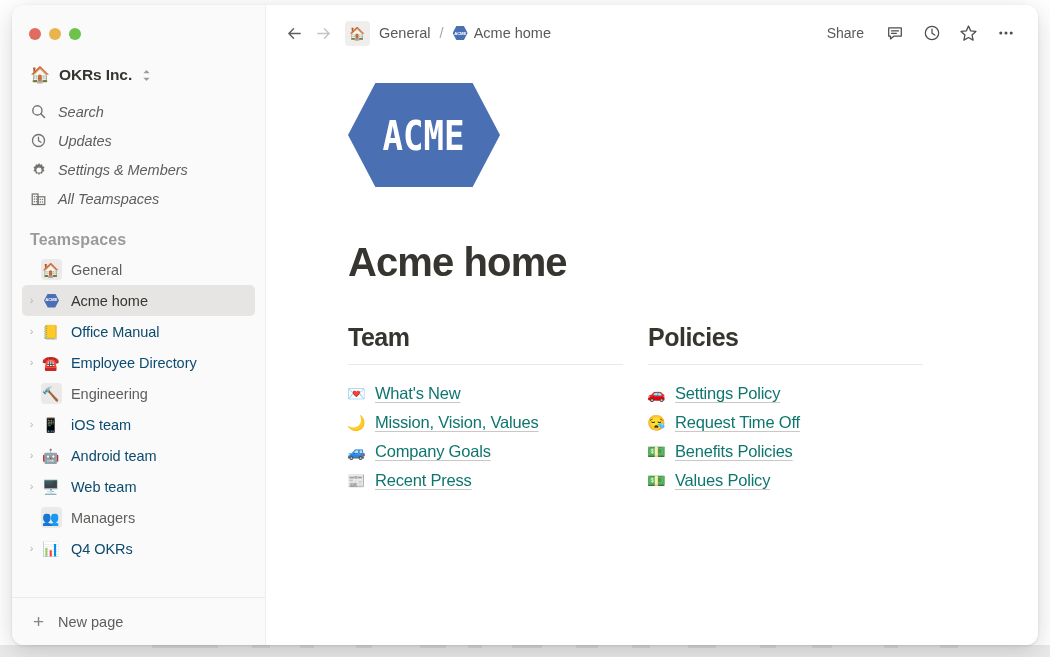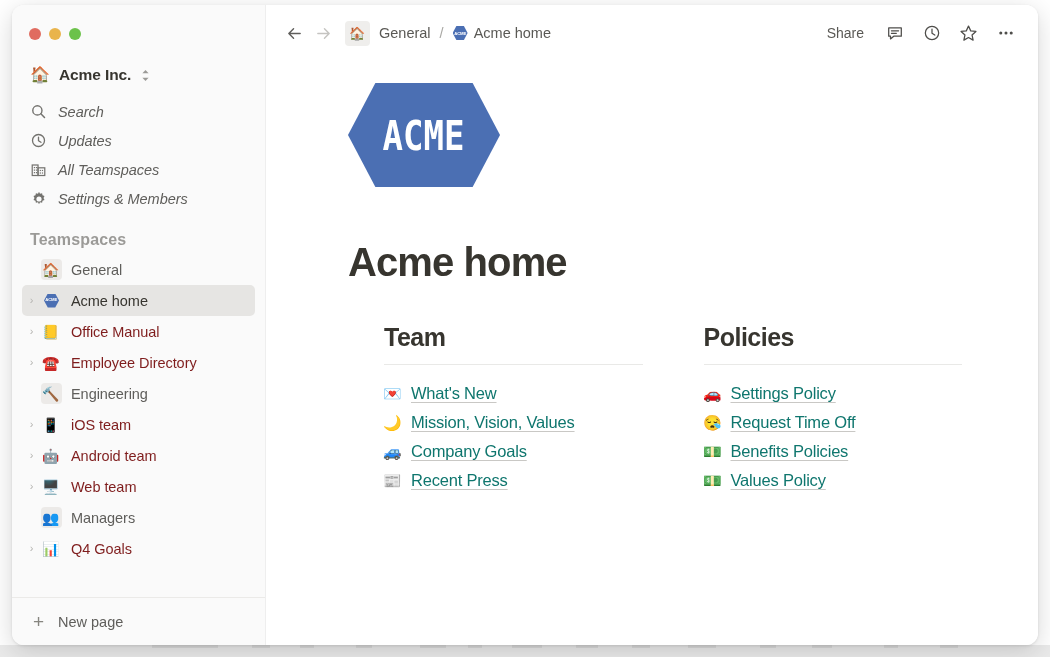--- a/index.html
+++ b/index.html
@@ -155,21 +155,21 @@
     font-size: 14px;
     line-height: 1;
     margin-right: 9px;
   }
   .ts-emoji.boxed {
     background: #eceae8;
     border-radius: 4px;
   }
   .ts-label {
     font-size: 14.5px;
-    color: #7f1d1d;
+    color: #0c4a6e;
     letter-spacing: -.05px;
     white-space: nowrap;
     overflow: hidden;
     text-overflow: ellipsis;
   }
   .ts-row.header .ts-label { color: #5f5e5b; }
   .ts-row.selected .ts-label { color: #37352f; font-weight: 500; }
 
   
   .hexbadge {
@@ -327,21 +327,21 @@
     letter-spacing: -.9px;
     padding: 52px 0 0 6px;
     line-height: 1.15;
   }
 
   #columns {
     display: flex;
     gap: 0;
     padding: 38px 0 0 6px;
   }
-  .column { width: 275px; margin-left: 36px; }
+  .column { width: 275px; }
   .col-spacer { width: 25px; flex: 0 0 25px; }
 
   .col-heading {
     font-size: 25px;
     font-weight: 700;
     color: #37352f;
     letter-spacing: -.5px;
     padding-bottom: 12px;
   }
   .col-divider {
@@ -403,21 +403,21 @@
   <aside id="sidebar">
 
     <div class="traffic-lights">
       <span class="tl red"></span>
       <span class="tl yellow"></span>
       <span class="tl green"></span>
     </div>
 
     <div class="workspace">
       <span class="ws-emoji">🏠</span>
-      <span class="ws-name">Acme Inc.</span>
+      <span class="ws-name">OKRs Inc.</span>
       <span class="ws-chevrons">
         <svg width="9" height="13" viewBox="0 0 9 13" fill="none" aria-hidden="true">
           <path d="M4.5 1 L7.6 4.3 H1.4 Z" fill="currentColor"></path>
           <path d="M4.5 12 L7.6 8.7 H1.4 Z" fill="currentColor"></path>
         </svg>
       </span>
     </div>
 
     <nav class="nav-list">
 
@@ -432,20 +432,30 @@
       </div>
 
       <div class="nav-item">
         <span class="nav-icon">
           <svg width="15" height="15" viewBox="0 0 16 16" fill="none" aria-hidden="true">
             <circle cx="8" cy="8" r="6.4" stroke="currentColor" stroke-width="1.4"></circle>
             <path d="M8 4.4 V8.2 L10.6 9.9" stroke="currentColor" stroke-width="1.4" stroke-linecap="round" stroke-linejoin="round"></path>
           </svg>
         </span>
         <span class="nav-label">Updates</span>
+      </div>
+
+      <div class="nav-item">
+        <span class="nav-icon">
+          <svg width="16" height="16" viewBox="0 0 16 16" aria-hidden="true">
+            <path fill="currentColor" d="M8 0.8l1 1.9 2.1-.5.4 2.1 2 .8-1 1.9 1 1.9-2 .8-.4 2.1-2.1-.5-1 1.9-1-1.9-2.1.5-.4-2.1-2-.8 1-1.9-1-1.9 2-.8.4-2.1 2.1.5z"></path>
+            <circle cx="8" cy="8" r="2.6" fill="#fafafa"></circle>
+          </svg>
+        </span>
+        <span class="nav-label">Settings &amp; Members</span>
       </div>
 
       <div class="nav-item">
         <span class="nav-icon">
           <svg width="15" height="15" viewBox="0 0 16 16" fill="none" aria-hidden="true">
             <rect x="1.3" y="3.2" width="6.2" height="11.2" stroke="currentColor" stroke-width="1.3"></rect>
             <rect x="7.5" y="6.2" width="7.2" height="8.2" stroke="currentColor" stroke-width="1.3"></rect>
             <rect x="3.0" y="5.3" width="1.3" height="1.3" fill="currentColor"></rect>
             <rect x="5.2" y="5.3" width="1.3" height="1.3" fill="currentColor"></rect>
             <rect x="3.0" y="8.0" width="1.3" height="1.3" fill="currentColor"></rect>
@@ -454,30 +464,20 @@
             <rect x="5.2" y="10.7" width="1.3" height="1.3" fill="currentColor"></rect>
             <rect x="9.3" y="8.4" width="1.3" height="1.3" fill="currentColor"></rect>
             <rect x="11.6" y="8.4" width="1.3" height="1.3" fill="currentColor"></rect>
             <rect x="9.3" y="11.1" width="1.3" height="1.3" fill="currentColor"></rect>
             <rect x="11.6" y="11.1" width="1.3" height="1.3" fill="currentColor"></rect>
           </svg>
         </span>
         <span class="nav-label">All Teamspaces</span>
       </div>
 
-      <div class="nav-item">
-        <span class="nav-icon">
-          <svg width="16" height="16" viewBox="0 0 16 16" aria-hidden="true">
-            <path fill="currentColor" d="M8 0.8l1 1.9 2.1-.5.4 2.1 2 .8-1 1.9 1 1.9-2 .8-.4 2.1-2.1-.5-1 1.9-1-1.9-2.1.5-.4-2.1-2-.8 1-1.9-1-1.9 2-.8.4-2.1 2.1.5z"></path>
-            <circle cx="8" cy="8" r="2.6" fill="#fafafa"></circle>
-          </svg>
-        </span>
-        <span class="nav-label">Settings &amp; Members</span>
-      </div>
-
     </nav>
 
     <div class="section-title">Teamspaces</div>
 
     <div id="teamspaces">
         <div class="ts-row header">
           <span class="ts-chevron hidden">›</span>
           <span class="ts-emoji boxed">🏠</span>
           <span class="ts-label">General</span>
         </div>
@@ -521,21 +521,21 @@
           <span class="ts-label">Web team</span>
         </div>
         <div class="ts-row header">
           <span class="ts-chevron hidden">›</span>
           <span class="ts-emoji boxed">👥</span>
           <span class="ts-label">Managers</span>
         </div>
         <div class="ts-row">
           <span class="ts-chevron">›</span>
           <span class="ts-emoji">📊</span>
-          <span class="ts-label">Q4 Goals</span>
+          <span class="ts-label">Q4 OKRs</span>
         </div>
       </div>
 
     <div id="sidebar-footer">
       <div id="new-page">
         <span class="plus">+</span>
         <span class="label">New page</span>
       </div>
     </div>
 

